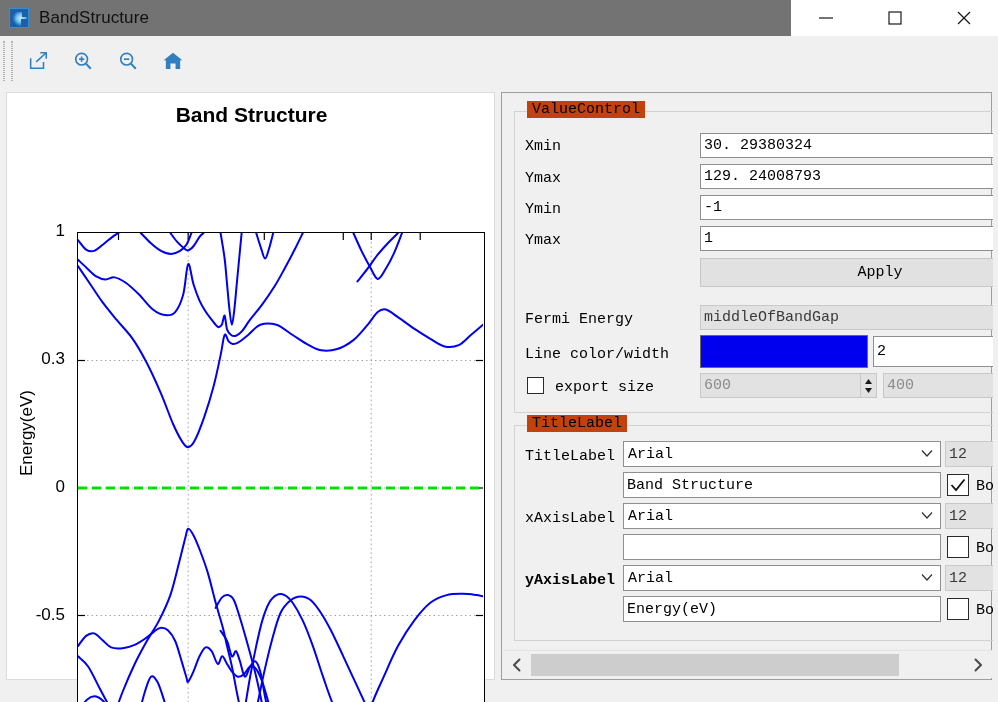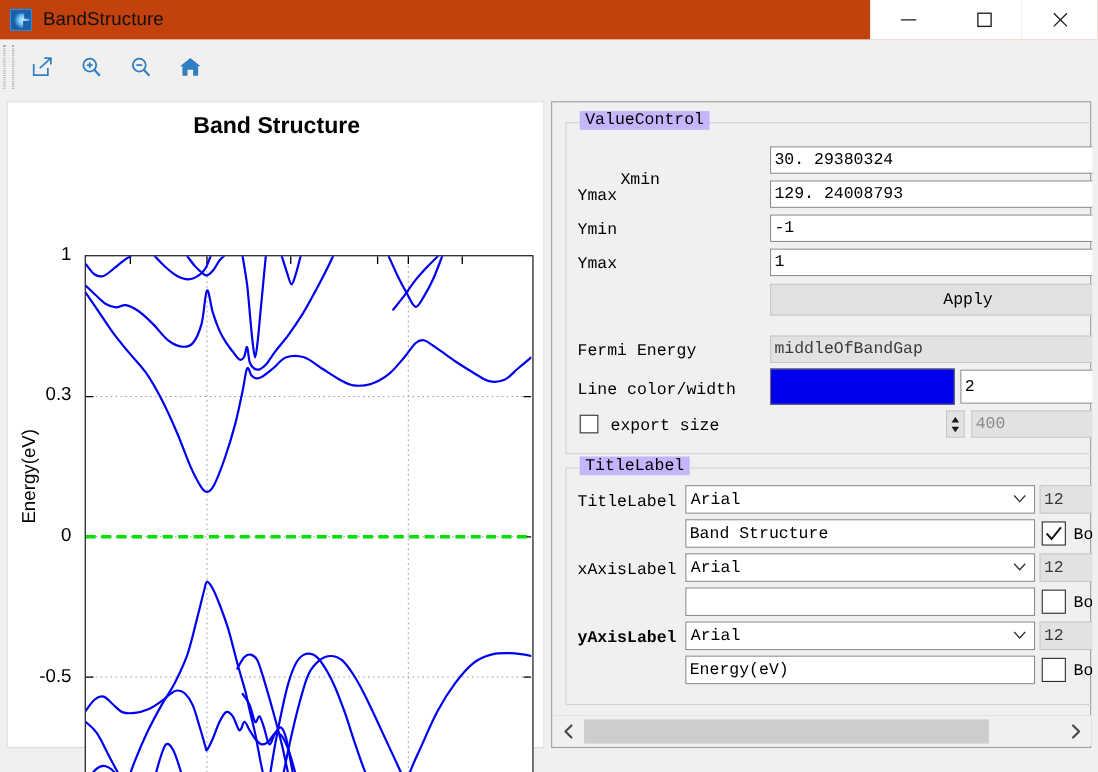--- a/index.html
+++ b/index.html
@@ -7,21 +7,21 @@
     margin: 0; padding: 0;
     width: 998px; height: 702px;
     overflow: hidden;
     background: #f0f0f0;
     font-family: "Liberation Sans", sans-serif;
   }
 
   
   #titlebar {
     position: absolute; left: 0; top: 0; width: 998px; height: 36px;
-    background: #c2410c;
+    background: #737373;
     display: flex; align-items: center;
   }
   #app-icon {
     width: 20px; height: 20px; margin-left: 9px; position: relative;
     background: #1f5fa8;
     border: 1px solid #2f8fd8;
   }
   #app-icon .ic-inner {
     position: absolute; left: 3px; top: 3px; width: 14px; height: 14px;
     background: radial-gradient(circle at 55% 45%, #cfeaff 0%, #6fc2f2 38%, #1567b5 72%, #10497f 100%);
@@ -89,21 +89,21 @@
     position: absolute; left: 501px; top: 92px; width: 491px; height: 588px;
     background: #f0f0f0; border: 1px solid #9e9e9e;
   }
   #rp-inner {
     position: absolute; left: 0; top: 0; width: 491px; height: 557px; overflow: hidden;
   }
   .groupbox {
     position: absolute; border: 1px solid #d2d2d2;
   }
   .gb-title {
-    position: absolute; top: -11px; left: 12px; background: #c4b5fd; padding: 0 5px;
+    position: absolute; top: -11px; left: 12px; background: #c2410c; padding: 0 5px;
     font-family: "Liberation Mono", monospace; font-size: 15px; color: #000;
   }
   #gb-value { left: 12px; top: 18px; width: 560px; height: 302px; }
   #gb-word  { left: 12px; top: 332px; width: 560px; height: 216px; }
 
   .lbl {
     position: absolute; font-family: "Liberation Mono", monospace; font-size: 15px; color: #000;
     white-space: nowrap;
   }
   .fld {
@@ -281,21 +281,21 @@
       </svg>
   </div>
 </div>
 
 <div id="right-panel">
   <div id="rp-inner">
 
     <div class="groupbox" id="gb-value">
       <div class="gb-title">ValueControl</div>
 
-      <div class="lbl" style="left:10px; top:43px;margin-left:39px;">Xmin</div>
+      <div class="lbl" style="left:10px; top:26px;">Xmin</div>
       <div class="fld" style="left:185px; top:21px; width:360px; height:25px;">30. 29380324</div>
 
       <div class="lbl" style="left:10px; top:58px;">Ymax</div>
       <div class="fld" style="left:185px; top:52px; width:360px; height:25px;">129. 24008793</div>
 
       <div class="lbl" style="left:10px; top:89px;">Ymin</div>
       <div class="fld" style="left:185px; top:83px; width:360px; height:25px;">-1</div>
 
       <div class="lbl" style="left:10px; top:120px;">Ymax</div>
       <div class="fld" style="left:185px; top:114px; width:360px; height:25px;">1</div>
@@ -304,20 +304,21 @@
 
       <div class="lbl" style="left:10px; top:199px;">Fermi Energy</div>
       <div class="fld disabled" style="left:185px; top:193px; width:360px; height:25px;">middleOfBandGap</div>
 
       <div class="lbl" style="left:10px; top:234px;">Line color/width</div>
       <div class="swatch" id="line-swatch" style="left: 185px; top: 223px; width: 168px; height: 33px; background: rgb(0, 0, 238);"></div>
       <div class="fld" style="left:358px; top:224px; width:187px; height:31px;">2</div>
 
       <div class="chk" style="left:12px; top:265px;"></div>
       <div class="lbl" style="left:40px; top:267px;">export size</div>
+      <div class="fld disabled grey-text" style="left:185px; top:261px; width:177px; height:25px;">600</div>
       <div class="spin" style="left:345px; top:261px; height:25px;">
         <svg width="9" height="18" viewBox="0 0 9 18">
           <path d="M4.5 2 L8 7 L1 7 Z" fill="#1a1a1a"></path>
           <path d="M4.5 16 L8 11 L1 11 Z" fill="#1a1a1a"></path>
         </svg>
       </div>
       <div class="fld disabled grey-text" style="left:368px; top:261px; width:177px; height:25px;">400</div>
     </div>
 
     <div class="groupbox" id="gb-word">

